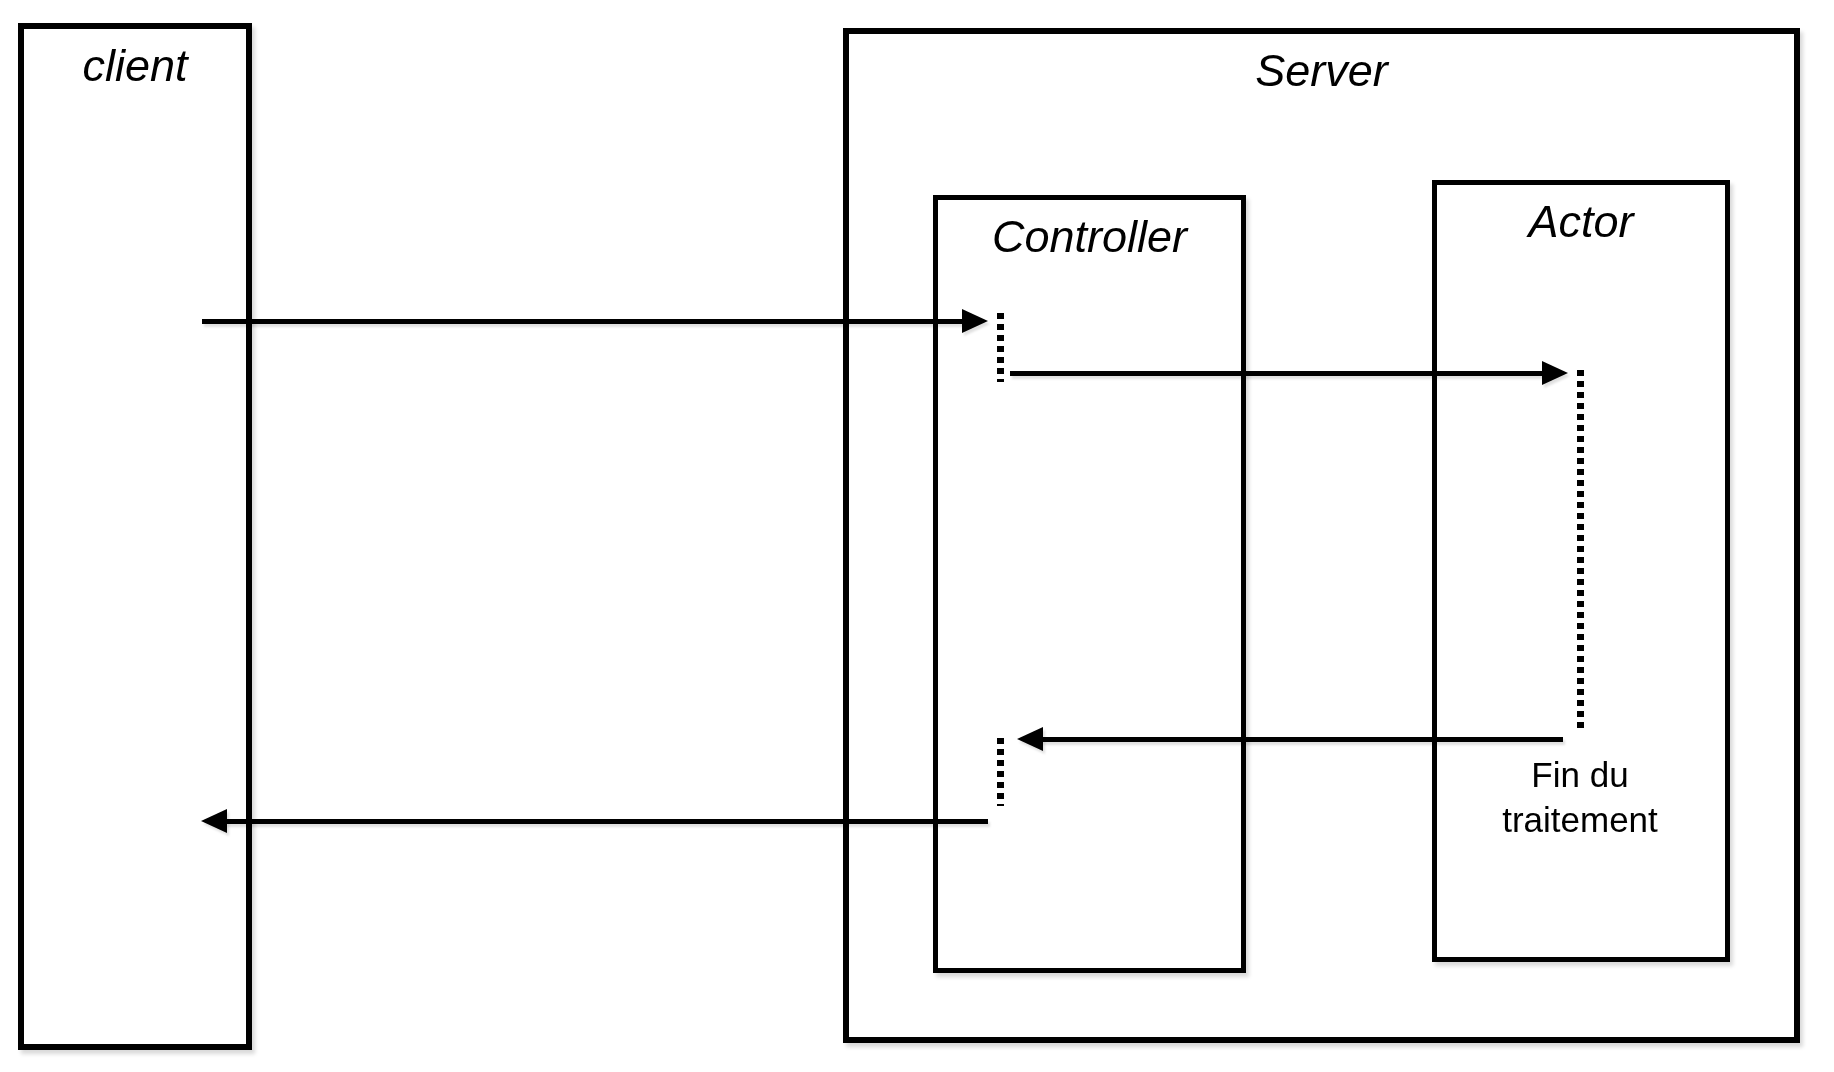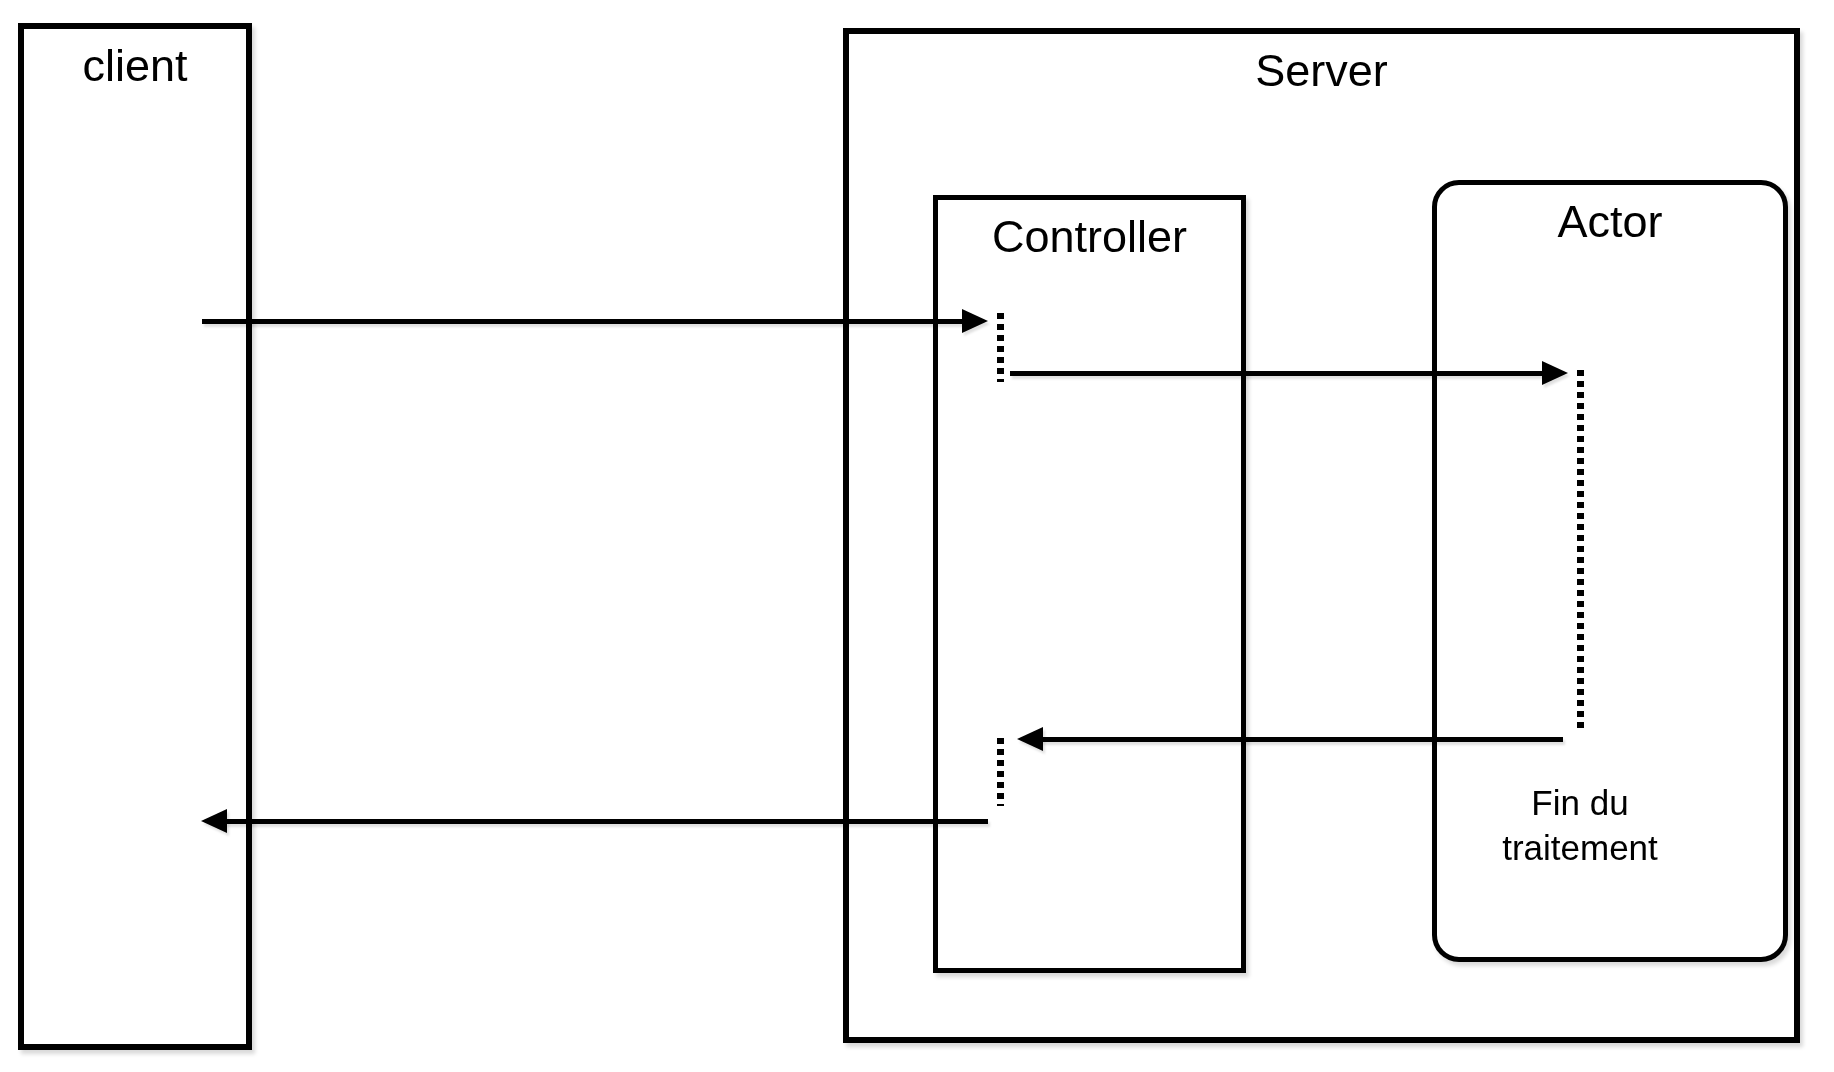--- a/index.html
+++ b/index.html
@@ -10,20 +10,21 @@
     font-family:"Liberation Sans", sans-serif;
     color:#000;
     overflow:hidden;
   }
   .box{
     position:absolute;
     box-sizing:border-box;
     background:#ffffff;
     border:6px solid #000;
     box-shadow:3px 4px 4px rgba(0,0,0,0.15);
+    font-style:italic;
   }
   .box.inner{border-width:5px;}
   .box-title{
     text-align:center;
     font-size:45px;
     line-height:50px;
     padding-top:12px;
     white-space:nowrap;
   }
   .hline{
@@ -52,40 +53,40 @@
     background-image:repeating-linear-gradient(to bottom,#000 0 6px,transparent 6px 11px);
   }
   .note{
     position:absolute;
     text-align:center;
     font-size:35px;
     line-height:47px;
     color:#000;
   }
   .note b{font-weight:700;}
-  #note-fin{line-height:45px;margin-top:28px;}
+  #note-fin{line-height:45px;}
 </style>
 </head>
 <body>
 
 <div id="stage">
 
   <div class="box" style="left:18px;top:23px;width:234px;height:1027px;">
     <div class="box-title">client</div>
   </div>
 
   <div class="box" style="left:843px;top:28px;width:957px;height:1015px;">
     <div class="box-title">Server</div>
   </div>
 
   <div class="box inner" style="left:933px;top:195px;width:313px;height:778px;">
     <div class="box-title">Controller</div>
   </div>
 
-  <div class="box inner" style="left:1432px;top:180px;width:356px;height:782px;border-radius:27px;">
+  <div class="box inner" style="left:1432px;top:180px;width:298px;height:782px;">
     <div class="box-title">Actor</div>
   </div>
 
   <div>
     <div class="hline" style="left:202px;top:319px;width:762px;"></div>
     <div class="head-right" style="left:962px;top:309px;"></div>
   </div>
 
   <div class="vdots" style="left:997px;top:313px;height:69px;"></div>
 

